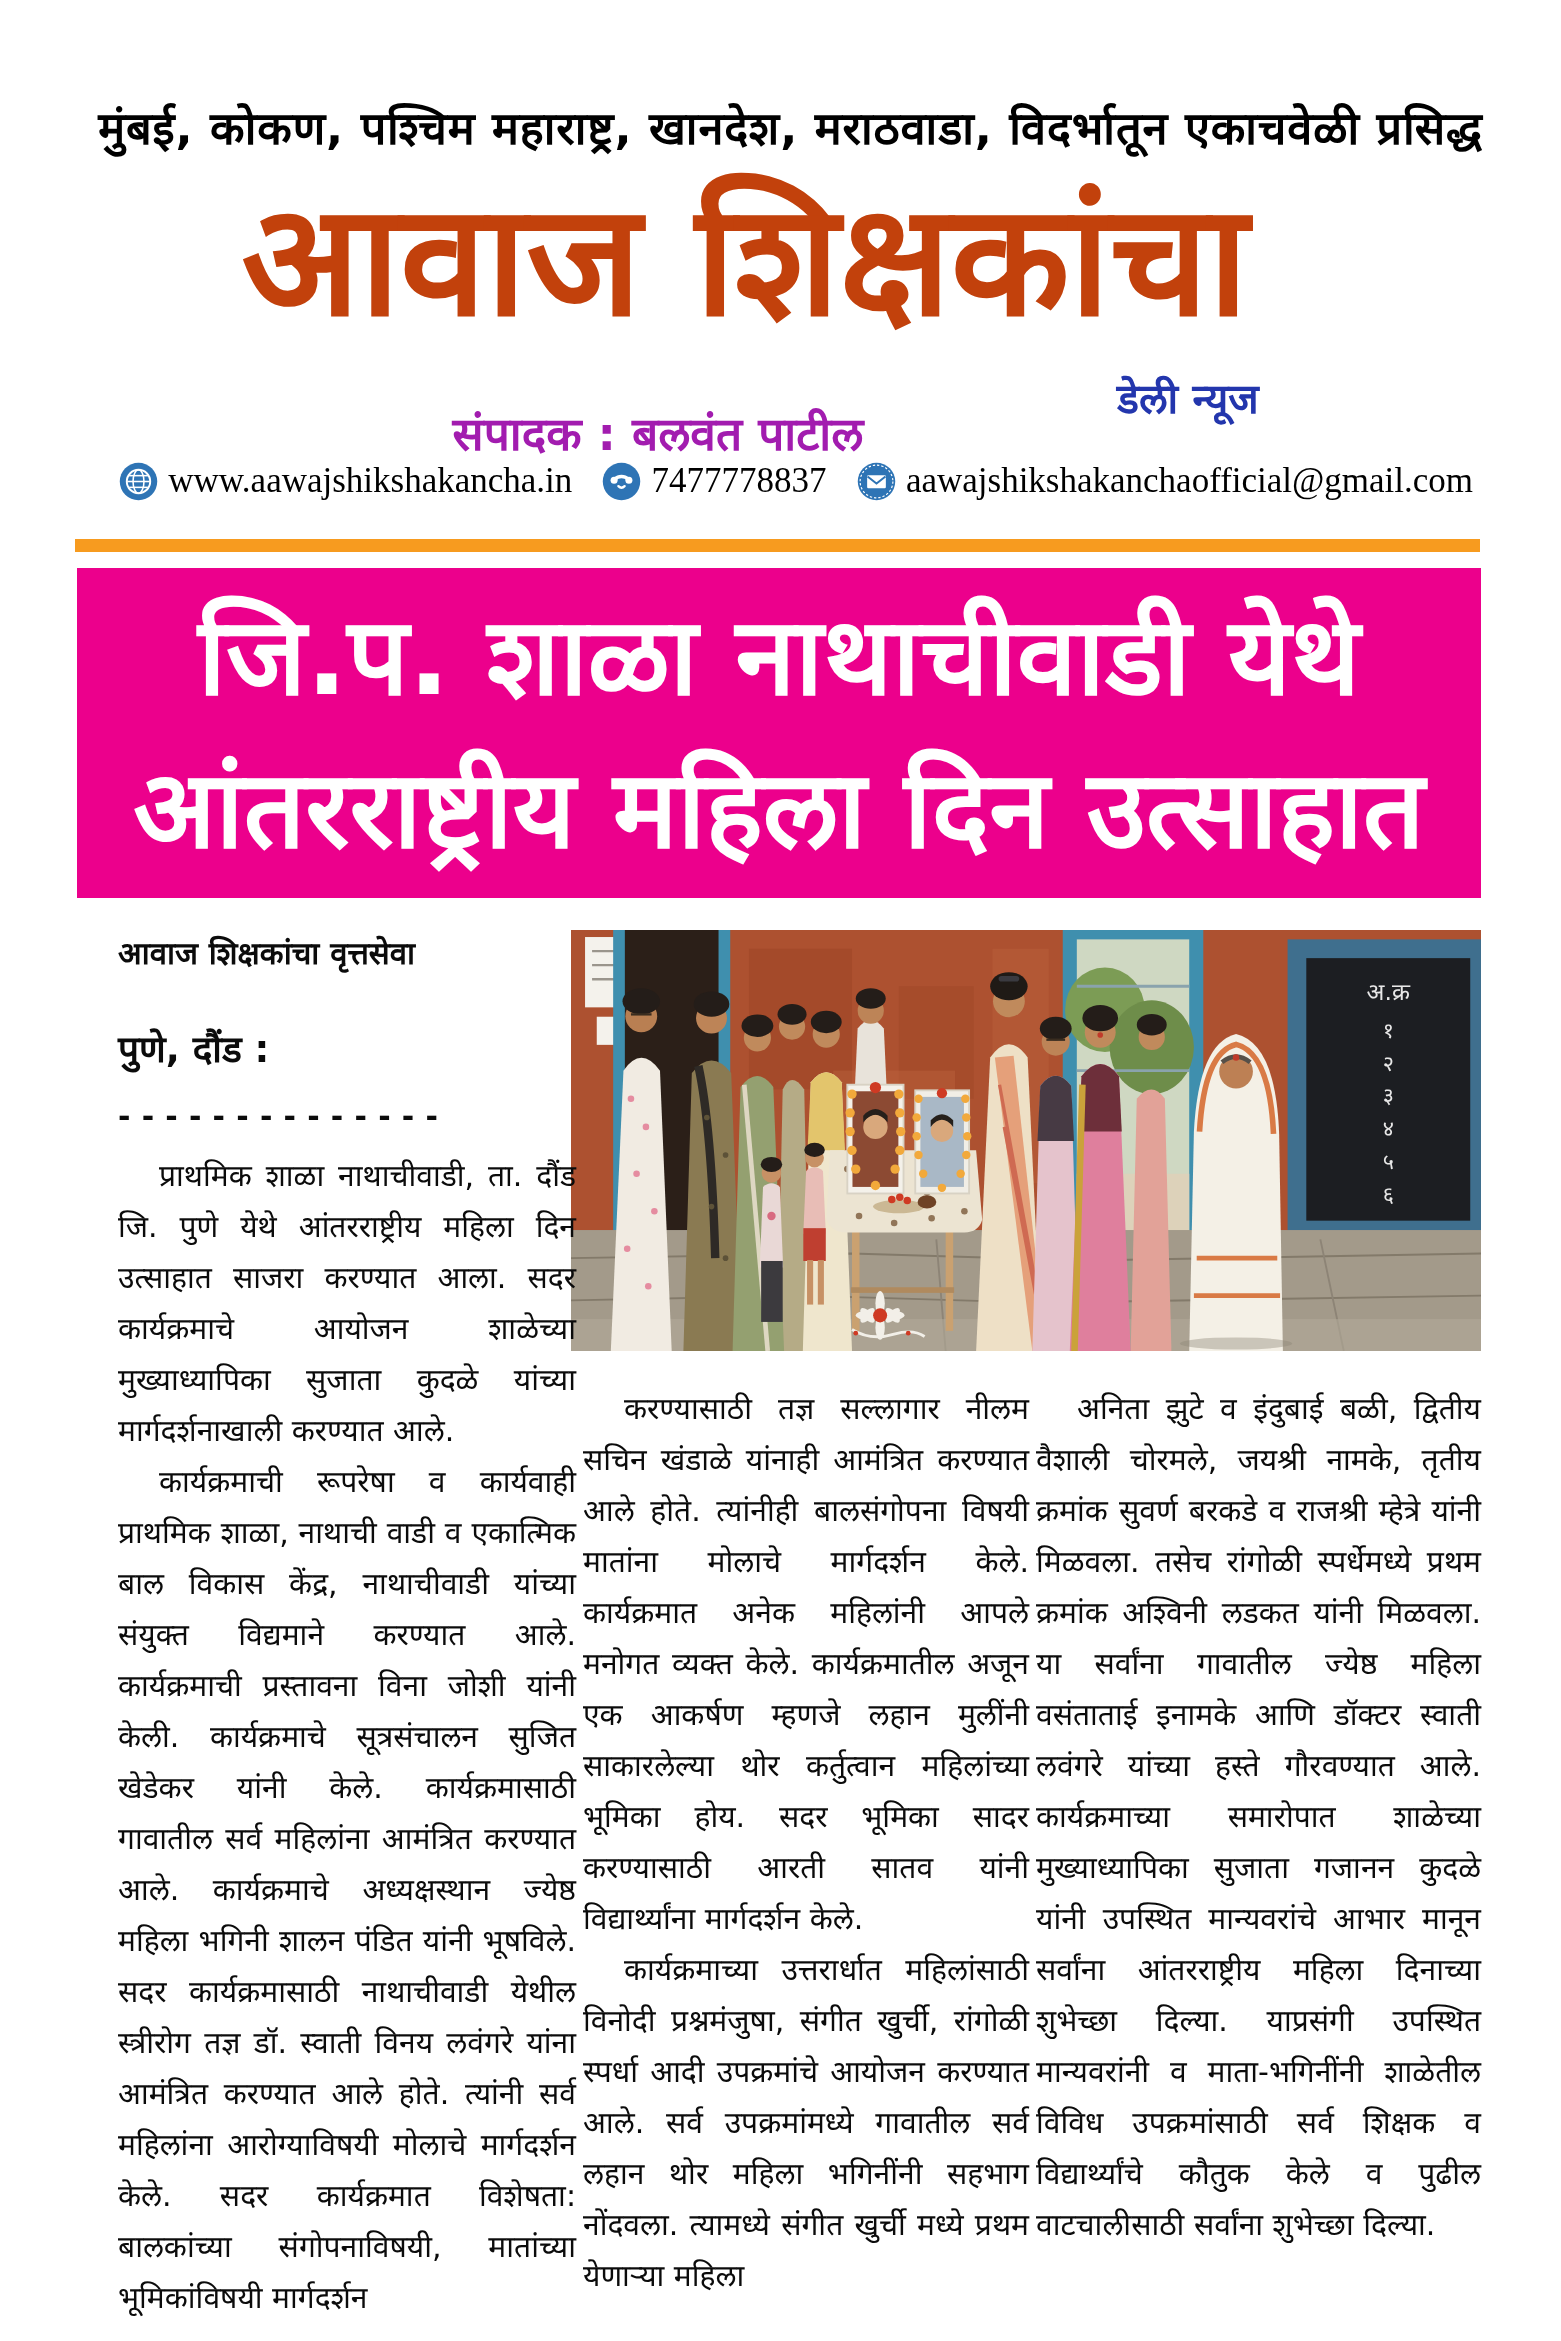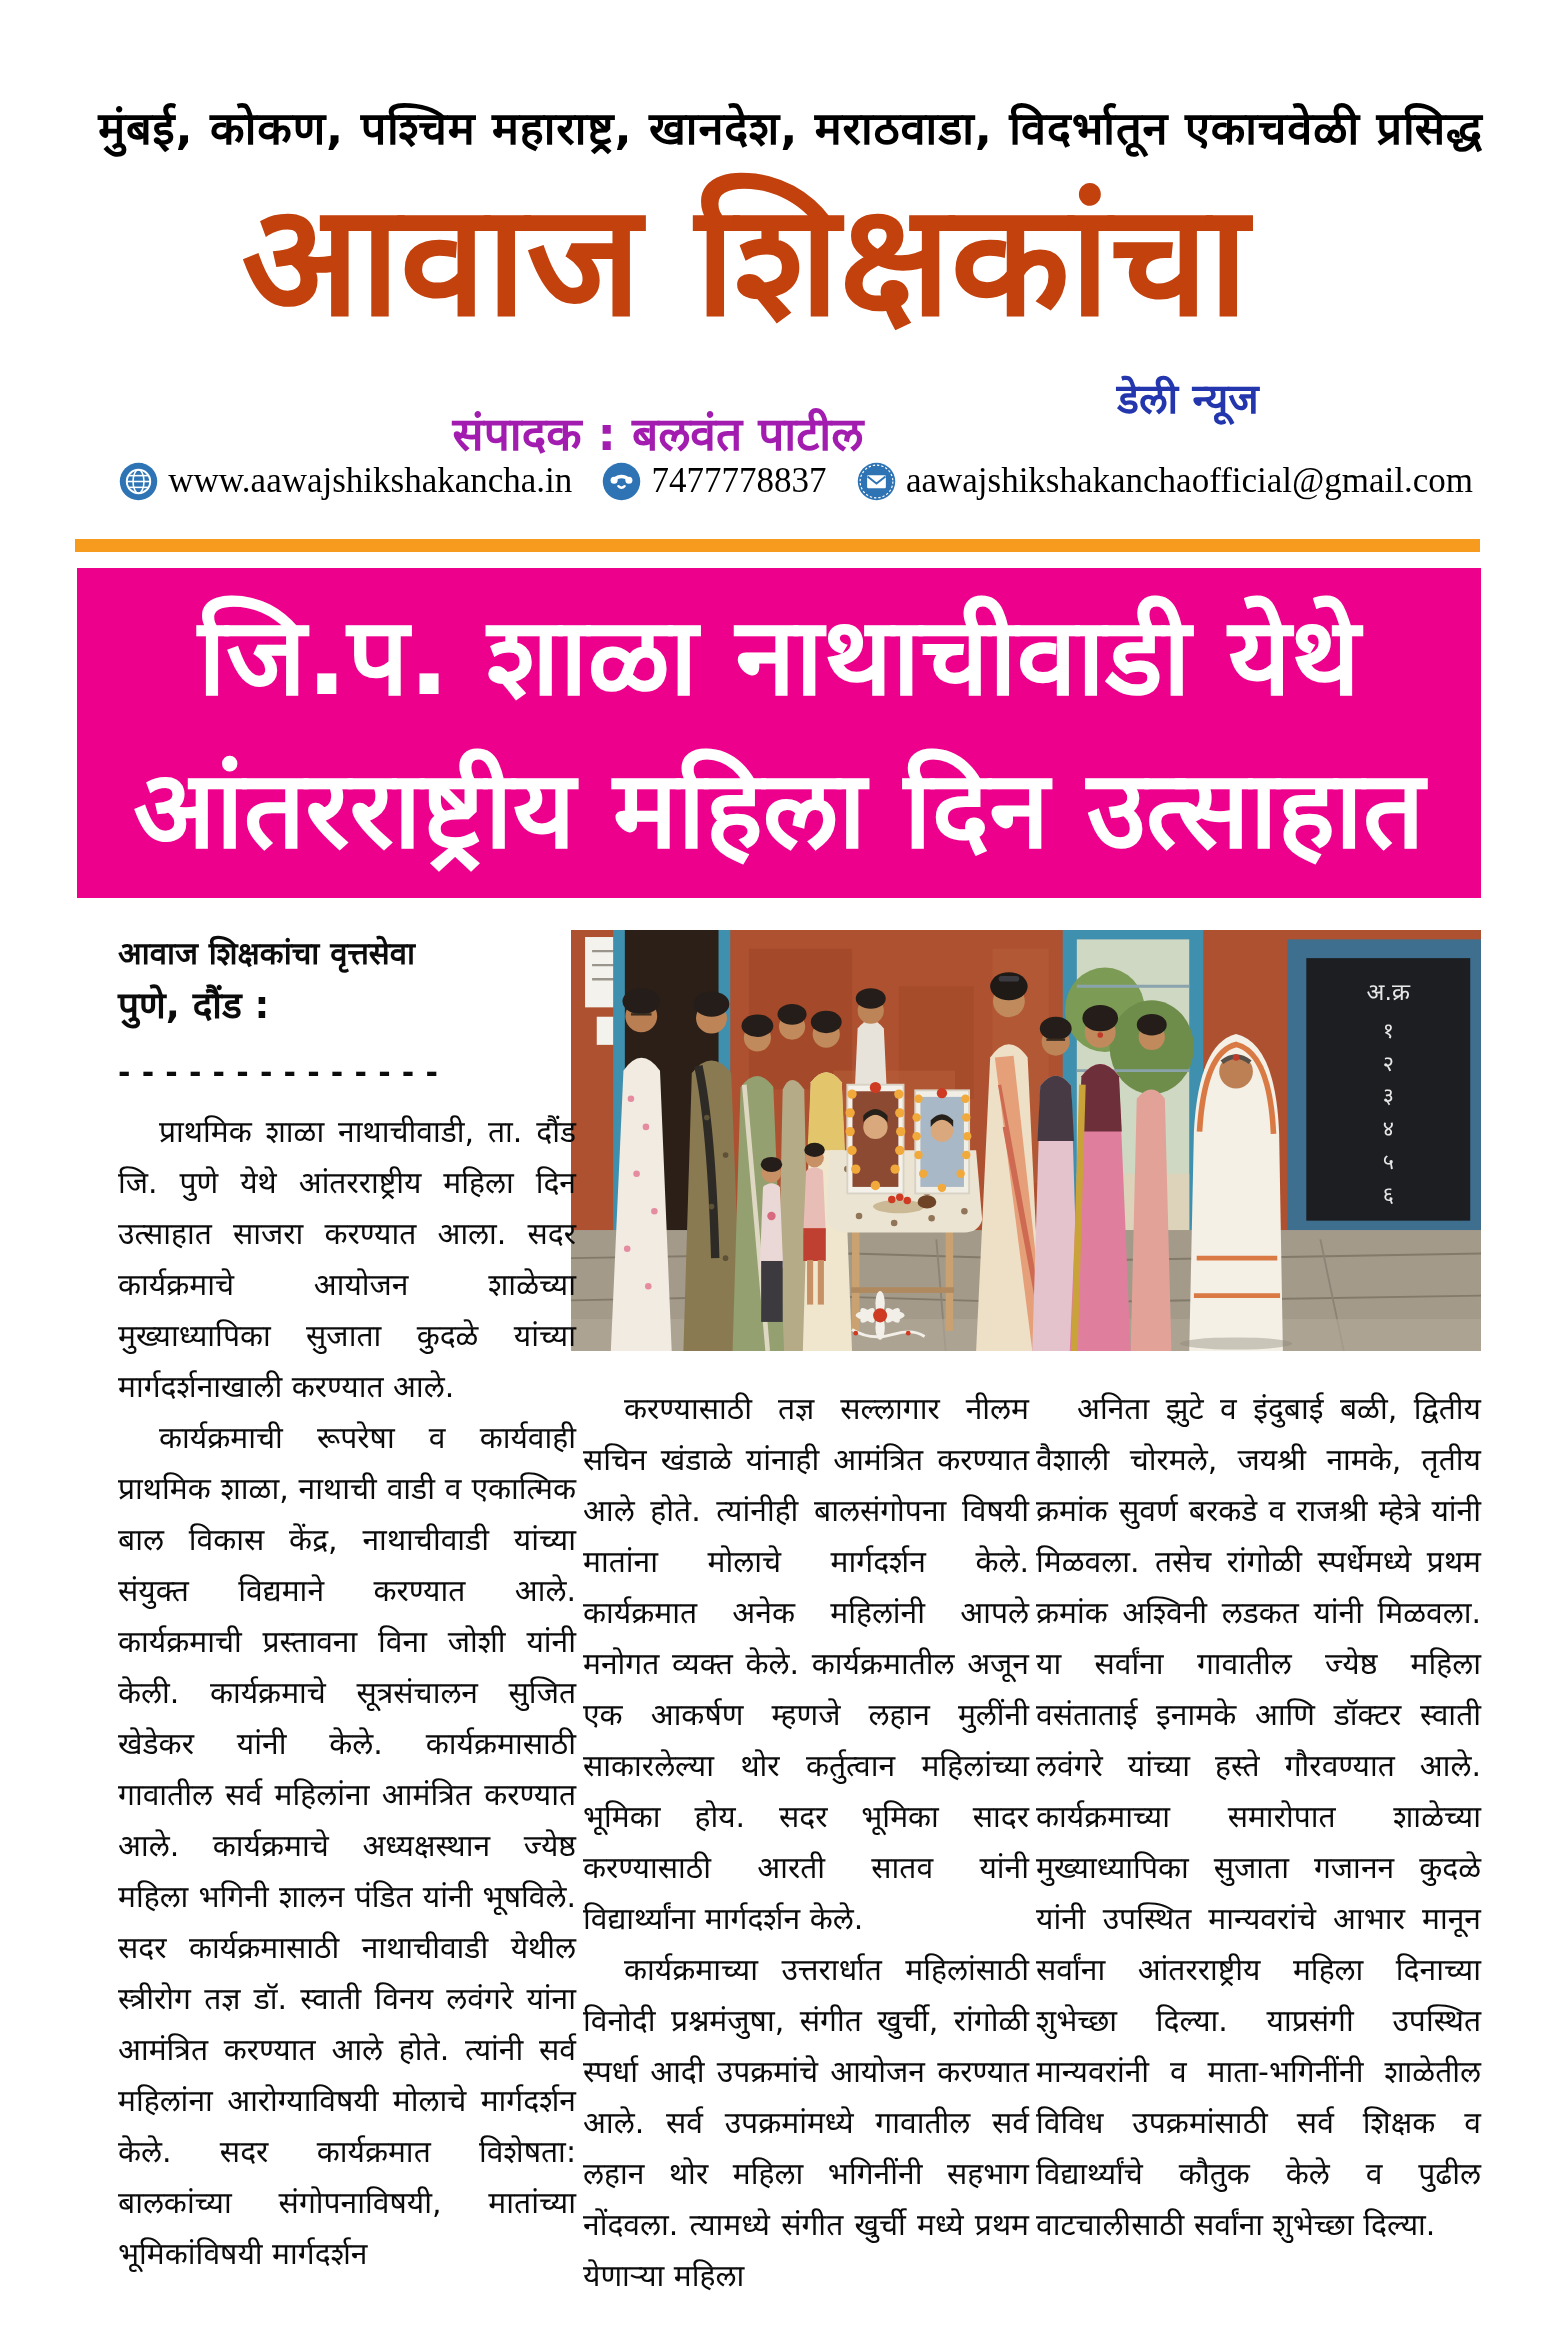--- a/index.html
+++ b/index.html
@@ -31,21 +31,21 @@
                 align-items:center;text-align:center;font-weight:800;
                 font-size:108px;line-height:1.42;}
 
   
   #photo{top:930px;left:571px;width:910px;height:421px;}
   .col{text-align:justify;font-size:30px;line-height:51px;color:#0b0b0b;}
   #col1{top:930px;left:118px;width:458px;}
   #col2{top:1383px;left:583px;width:446px;}
   #col3{top:1383px;left:1036px;width:445px;}
   .byline-agency{font-size:31px;font-weight:700;line-height:47px;text-align:left;}
-  .byline-place{font-size:37px;font-weight:700;line-height:57px;text-align:left;}
+  .byline-place{font-size:37px;font-weight:700;line-height:57px;text-align:left;margin-top:44px;}
   .byline-sep{font-weight:800;font-size:30px;letter-spacing:11.2px;line-height:40px;
               margin:19px 0 13px;white-space:nowrap;overflow:hidden;text-align:left;}
   .col p{margin:0;text-indent:41px;}
 </style>
 </head>
 <body>
 
 <div class="abs" id="tagline">मुंबई, कोकण, पश्चिम महाराष्ट्र, खानदेश, मराठवाडा, विदर्भातून एकाचवेळी प्रसिद्ध</div>
 <div class="abs" id="title">आवाज शिक्षकांचा</div>
 <div class="abs" id="editor">संपादक : बलवंत पाटील</div>

